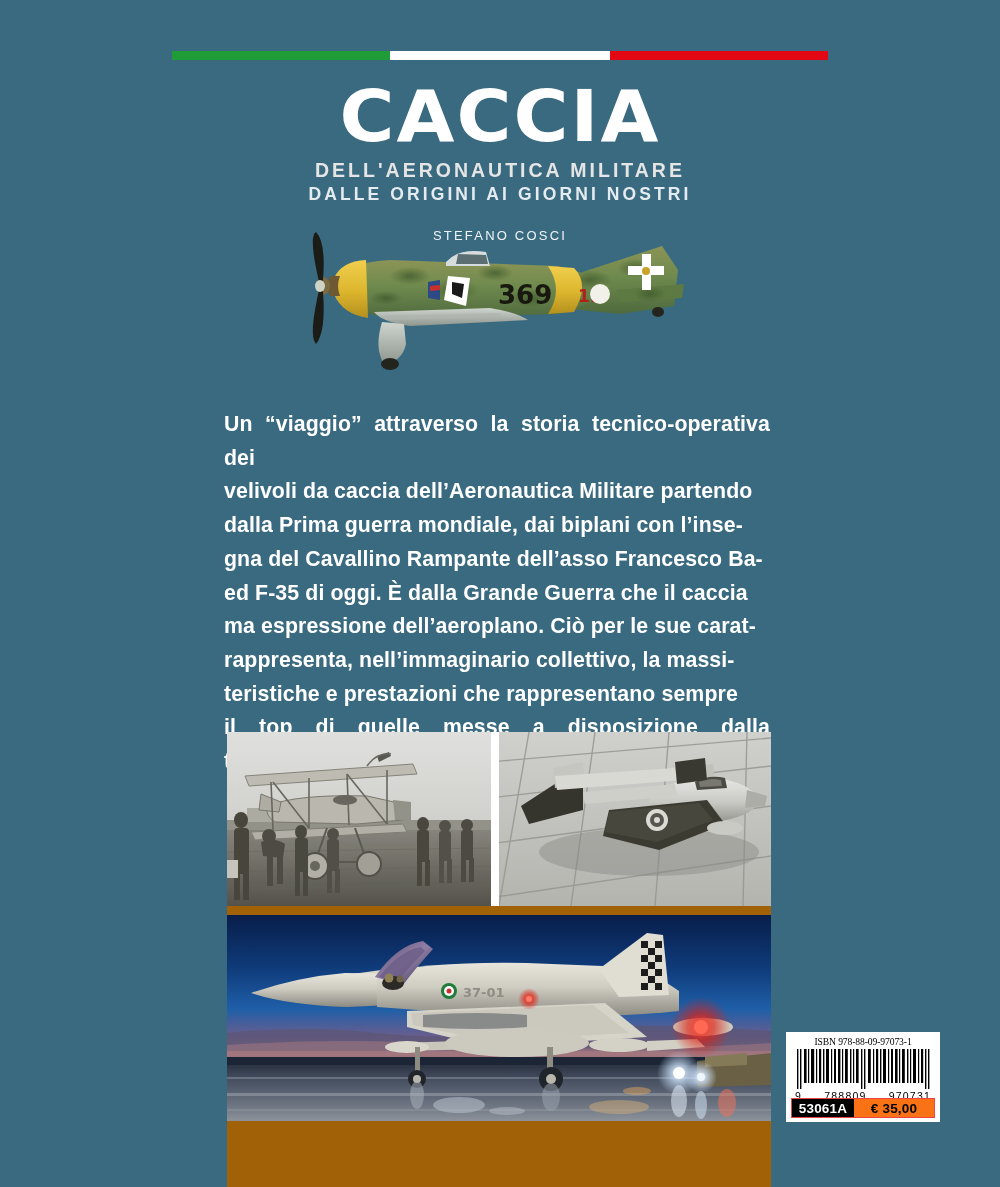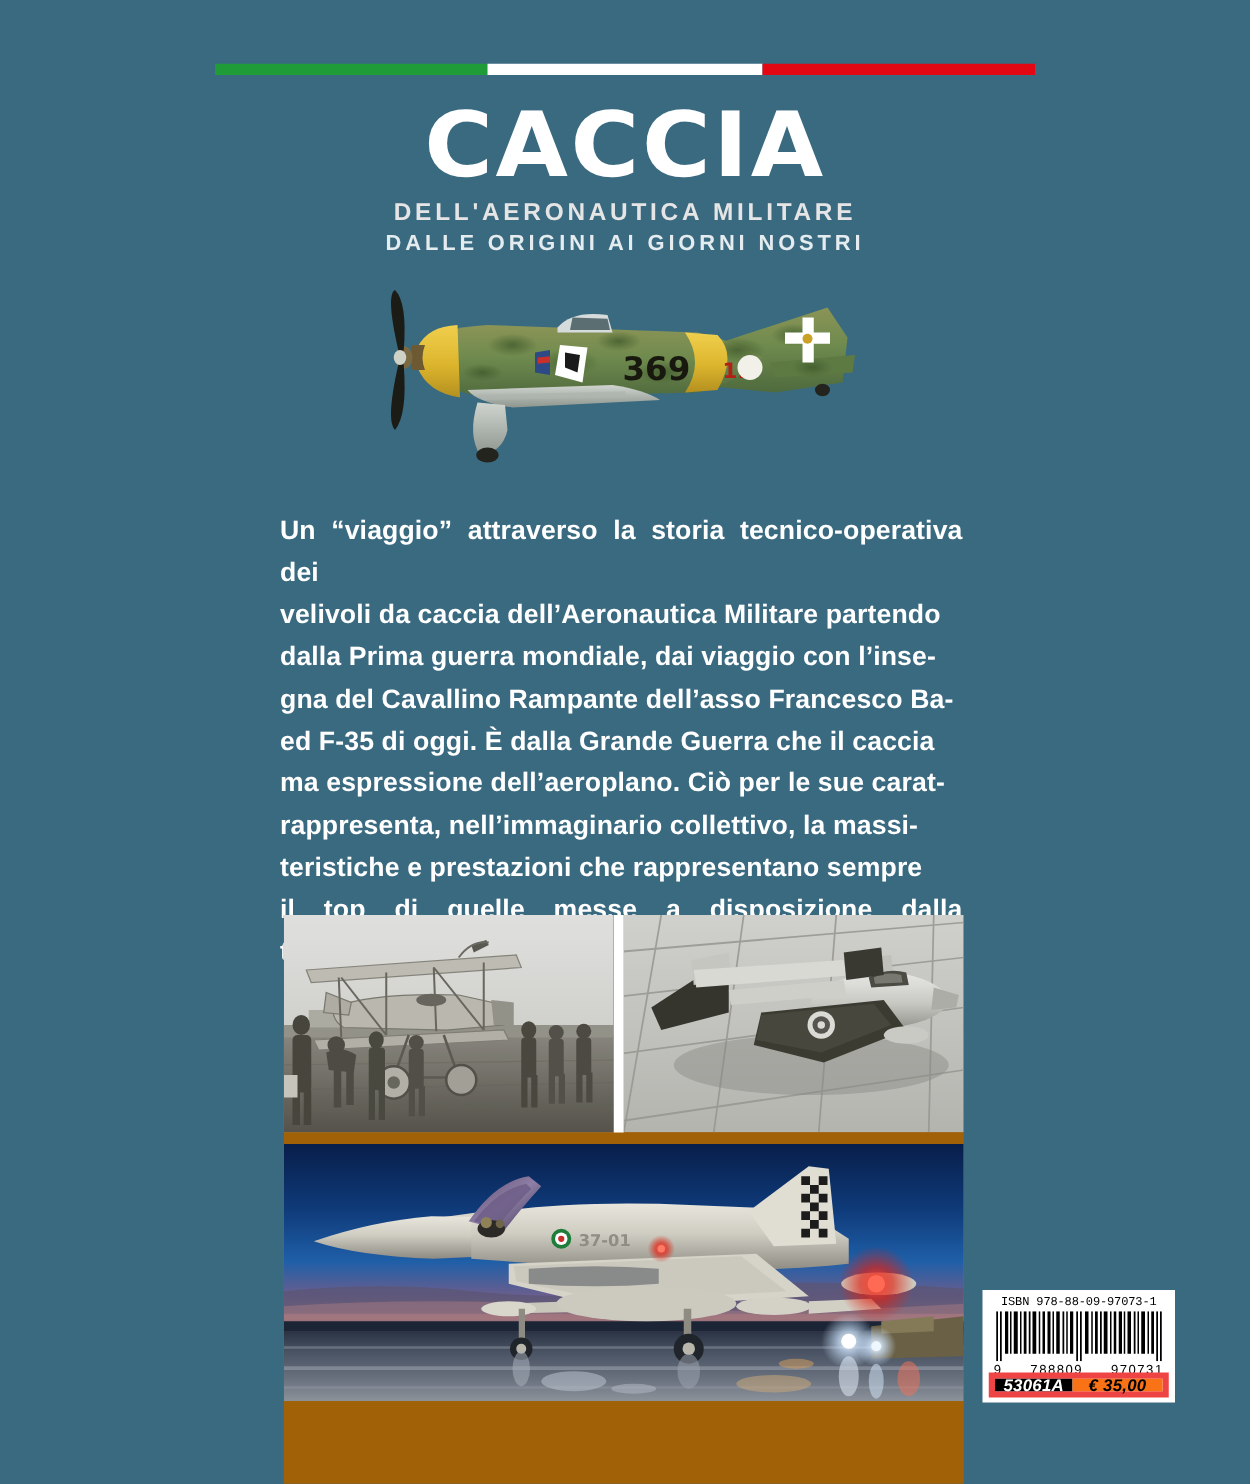--- a/index.html
+++ b/index.html
@@ -130,21 +130,21 @@
     width: 154px;
     height: 90px;
     background: #ffffff;
     padding: 4px 5px 0 5px;
   }
   .isbn-text {
     text-align: center;
     font-size: 9.6px;
     color: #000;
     letter-spacing: -0.1px;
-    font-family: Liberation Mono, monospace;
+    font-family: Liberation Serif, serif;
     margin-bottom: 2px;
   }
   .bars {
     height: 40px;
     width: 136px;
     margin: 0 auto;
     display: block;
   }
   .bar-digits {
     display: flex;
@@ -158,22 +158,21 @@
     padding: 0 1px;
   }
   .bar-digits span { display: inline-block; }
   .price-row {
     position: absolute;
     left: 5px;
     bottom: 4px;
     width: 144px;
     height: 20px;
     display: flex;
-    border: 5px solid #ef4444;
-    font-style: italic;
+    border: 1px solid #ef4444;
   }
   .code-cell {
     background: #000;
     color: #fff;
     flex: 0 0 62px;
     font-size: 13.5px;
     font-weight: 700;
     display: flex;
     align-items: center;
     justify-content: center;
@@ -197,20 +196,21 @@
 <div class="tricolor">
   <div class="seg tri-green"></div>
   <div class="seg tri-white"></div>
   <div class="seg tri-red"></div>
 </div>
 
 <div class="title-block">
   <div class="main-title">CACCIA</div>
   <div class="subtitle-1">DELL'AERONAUTICA MILITARE</div>
   <div class="subtitle-2">DALLE ORIGINI AI GIORNI NOSTRI</div>
+  <div class="author">STEFANO COSCI</div>
 </div>
 
 <div class="hero-plane">
   <svg viewBox="0 0 400 145" width="400" height="145">
     <defs>
       <linearGradient id="fuse" x1="0" y1="0" x2="0" y2="1">
         <stop offset="0%" stop-color="#8b9456"></stop>
         <stop offset="45%" stop-color="#6f8a4e"></stop>
         <stop offset="100%" stop-color="#4f6a3d"></stop>
       </linearGradient>
@@ -282,21 +282,21 @@
       <rect x="352" y="26" width="9" height="36" fill="#ffffff"></rect>
       <rect x="338" y="38" width="36" height="9" fill="#ffffff"></rect>
       <circle cx="356" cy="43" r="4" fill="#c9a227"></circle>
     </g>
   </svg>
 </div>
 
 <div class="blurb">
   <span>Un “viaggio” attraverso la storia tecnico-operativa dei</span>
   <span>velivoli da caccia dell’Aeronautica Militare partendo</span>
-  <span>dalla Prima guerra mondiale, dai viaggio con l’inse-</span>
+  <span>dalla Prima guerra mondiale, dai biplani con l’inse-</span>
   <span>gna del Cavallino Rampante dell’asso Francesco Ba-</span>
   <span>ed F-35 di oggi. È dalla Grande Guerra che il caccia</span>
   <span>ma espressione dell’aeroplano. Ciò per le sue carat-</span>
   <span>rappresenta, nell’immaginario collettivo, la massi-</span>
   <span>teristiche e prestazioni che rappresentano sempre</span>
   <span>il top di quelle messe a disposizione dalla tecnologia.</span>
 </div>
 
 <div class="photo-strip">
 

